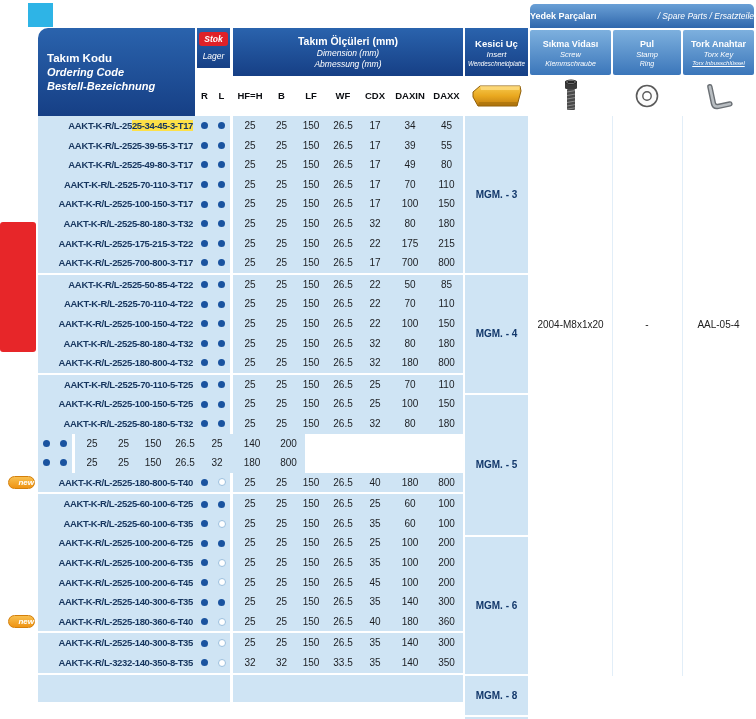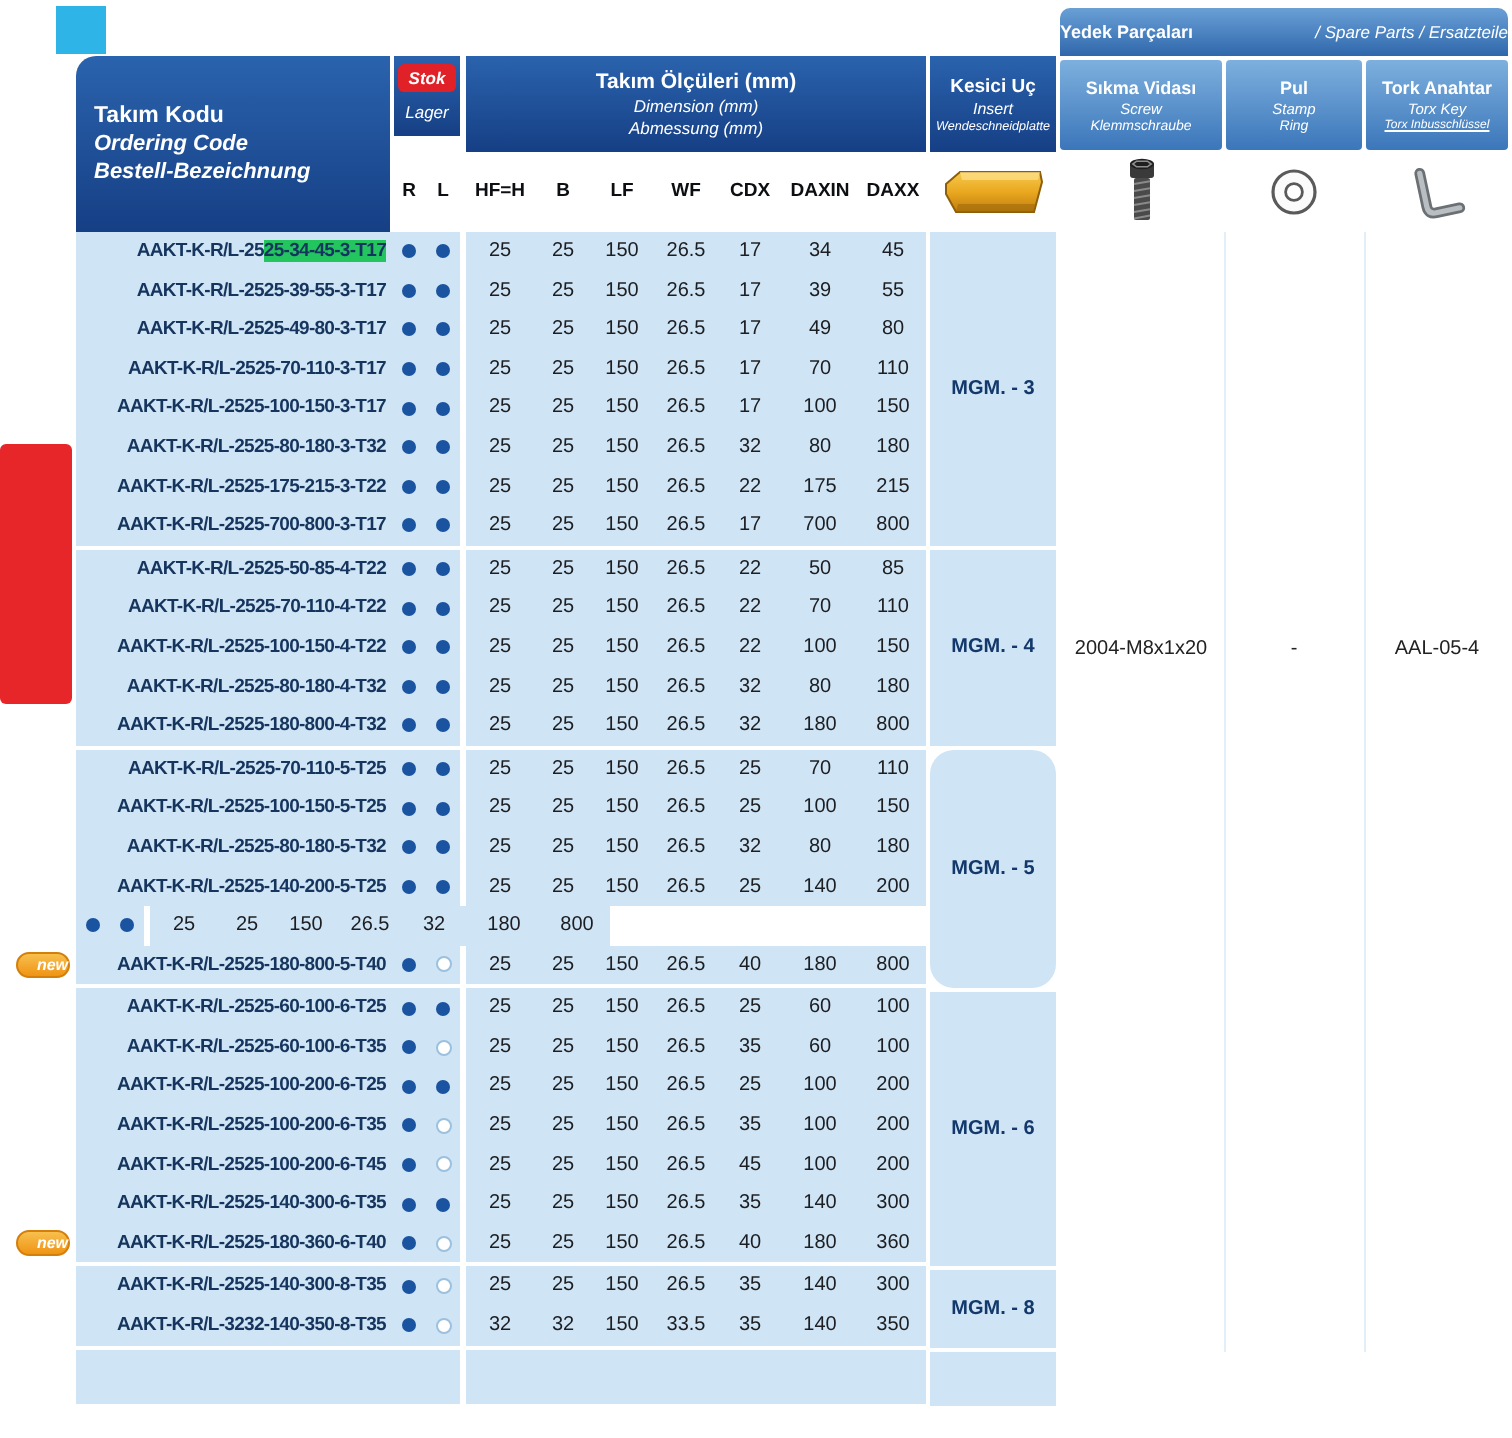--- a/index.html
+++ b/index.html
@@ -52,21 +52,21 @@
     font-weight:bold;font-size:9.5px;color:#0c0e12;}
   .icon-wrap{position:absolute;top:76px;height:40px;display:flex;align-items:center;justify-content:center;}
 
   
   #bodyA{position:absolute;left:38px;top:116px;width:425px;}
   .grp{margin-bottom:2px;}
   .row{display:flex;height:19.6px;position:relative;}
   .cell{background:#cfe4f4;line-height:19.6px;font-size:10px;color:#1c1e22;text-align:center;box-sizing:border-box;}
   .c-code{width:158px;text-align:right;padding-right:3px;font-weight:bold;color:#16355e;
     font-size:9.5px;letter-spacing:-0.35px;white-space:nowrap;overflow:hidden;}
-  .hl{background:#22c55e;text-align:right;}
+  .hl{background:#fde047;text-align:right;}
   .c-dot{width:17px;display:flex;align-items:center;justify-content:center;background:#cfe4f4;}
   .dot{display:inline-block;border-radius:50%;}
   .dot.f{width:7px;height:7px;background:#1a539f;}
   .dot.o{width:8px;height:8px;background:#fff;border:1.5px solid #9cc0de;box-sizing:border-box;}
   .c-gap{width:3px;background:transparent;}
   .c-hf{width:34px;} .c-b{width:29px;} .c-lf{width:30px;} .c-wf{width:34px;}
   .c-cdx{width:30px;} .c-din{width:40px;} .c-dax{width:33px;}
   .new-badge{position:absolute;left:-30px;top:3px;width:27px;height:13px;
     background:linear-gradient(#f8bf4e,#ef9414);border:1px solid #d47f0a;border-radius:7px;
     color:#fff;font-size:8px;font-weight:bold;font-style:italic;text-align:right;line-height:12px;box-sizing:border-box;}
@@ -461,21 +461,20 @@
           <div class="c-gap"></div>
           <div class="cell c-hf">25</div>
           <div class="cell c-b">25</div>
           <div class="cell c-lf">150</div>
           <div class="cell c-wf">26.5</div>
           <div class="cell c-cdx">32</div>
           <div class="cell c-din">80</div>
           <div class="cell c-dax">180</div>
         </div>
         <div class="row">
-          <div class="cell c-code">AAKT-K-R/L-2525-140-200-5-T25</div>
           <div class="c-dot">
             <span class="dot f"></span>
           </div>
           <div class="c-dot">
             <span class="dot f"></span>
           </div>
           <div class="c-gap"></div>
           <div class="cell c-hf">25</div>
           <div class="cell c-b">25</div>
           <div class="cell c-lf">150</div>
@@ -677,22 +676,22 @@
           <div class="cell c-dax">350</div>
         </div>
       </div>
       <div class="footA">
         <div class="fseg" style="width: 192px;"></div>
         <div class="fseg" style="width: 230px; margin-left: 3px;"></div>
       </div>
     </div>
   <div id="bodyB">
       <div class="kblock" style="height: 156.8px;">MGM. - 3</div>
-      <div class="kblock" style="height: 98px;">MGM. - 4</div>
-      <div class="kblock" style="height: 119px; border-radius: 12px;">MGM. - 5</div>
+      <div class="kblock" style="height: 118px;">MGM. - 4</div>
+      <div class="kblock" style="height: 140px;">MGM. - 5</div>
       <div class="kblock" style="height: 137.2px;">MGM. - 6</div>
       <div class="kblock" style="height: 39.2px;">MGM. - 8</div>
       <div class="kblock" style="height: 27px;"></div>
     </div>
   <div id="bodyC">
     <div class="vline" style="left:82px"></div>
     <div class="vline" style="left:152px"></div>
     <div class="spare-val" style="left:0;width:81px">2004-M8x1x20</div>
     <div class="spare-val" style="left:83px;width:68px">-</div>
     <div class="spare-val" style="left:153px;width:71px">AAL-05-4</div>

